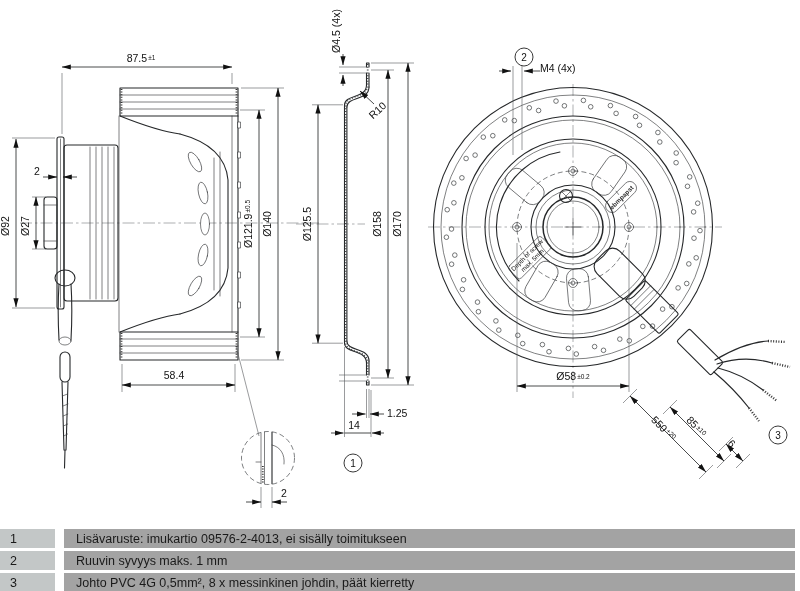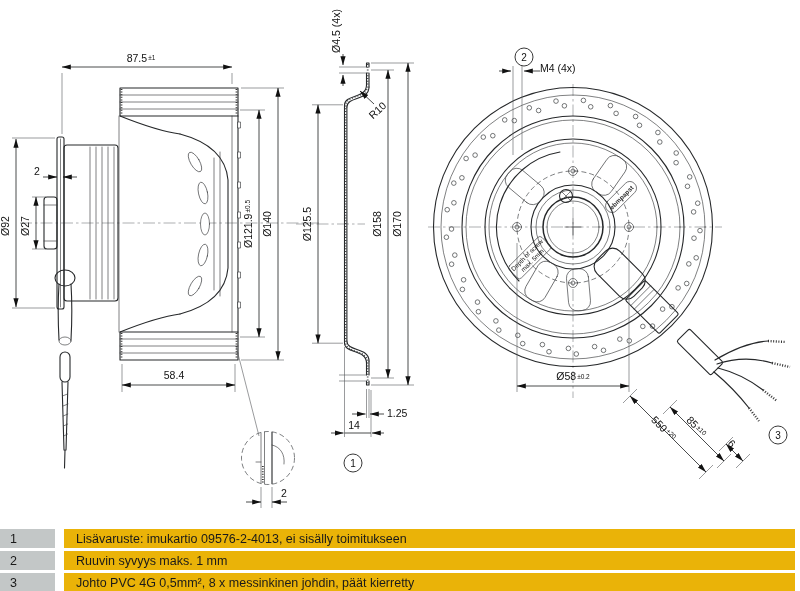--- a/index.html
+++ b/index.html
@@ -19,21 +19,21 @@
   text.d{font:10.5px "Liberation Sans",sans-serif;fill:#111;}
   text.s{font:6.3px "Liberation Sans",sans-serif;fill:#111;}
   tspan.tol{font-size:6.5px;}
   .balloon circle{fill:#fff;stroke:#222;stroke-width:.9;}
   .balloon text{font:10px "Liberation Sans",sans-serif;fill:#111;text-anchor:middle;}
   #perf circle{fill:none;stroke:#3a3c3e;stroke-width:.7;}
   
   .notes{position:absolute;left:0;top:529px;width:800px;}
   .note-row{display:flex;height:19px;margin-bottom:3px;font:12.5px "Liberation Sans",sans-serif;color:#1a1a1a;}
   .note-num{width:45px;background:#c3c7c7;display:flex;align-items:center;padding-left:10px;}
-  .note-text{flex:1;background:#eab308;margin-left:9px;margin-right:5px;display:flex;align-items:center;padding-left:12px;}
+  .note-text{flex:1;background:#a3a3a3;margin-left:9px;margin-right:5px;display:flex;align-items:center;padding-left:12px;}
 </style>
 </head>
 <body>
 
 <div class="page">
 <svg id="dwg" width="800" height="528" viewBox="0 0 800 528">
   <defs>
     <marker id="ma" orient="auto-start-reverse" markerUnits="userSpaceOnUse" markerWidth="10" markerHeight="7" refX="8.8" refY="2.6">
       <path d="M0,0 L9,2.6 L0,5.2 Z" fill="#111"></path>
     </marker>

